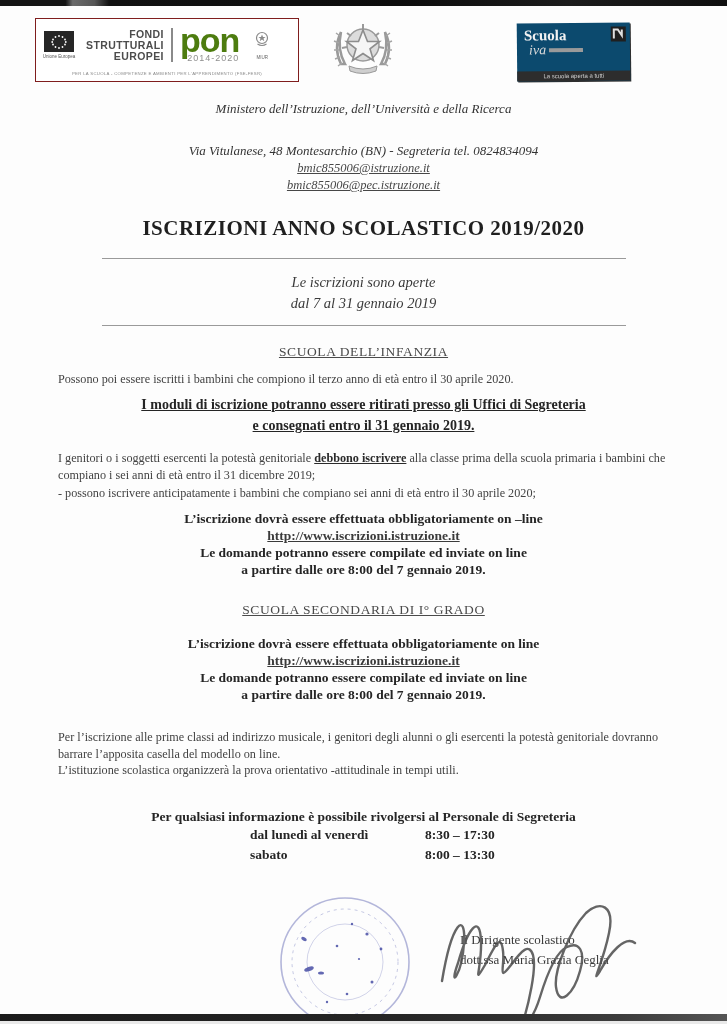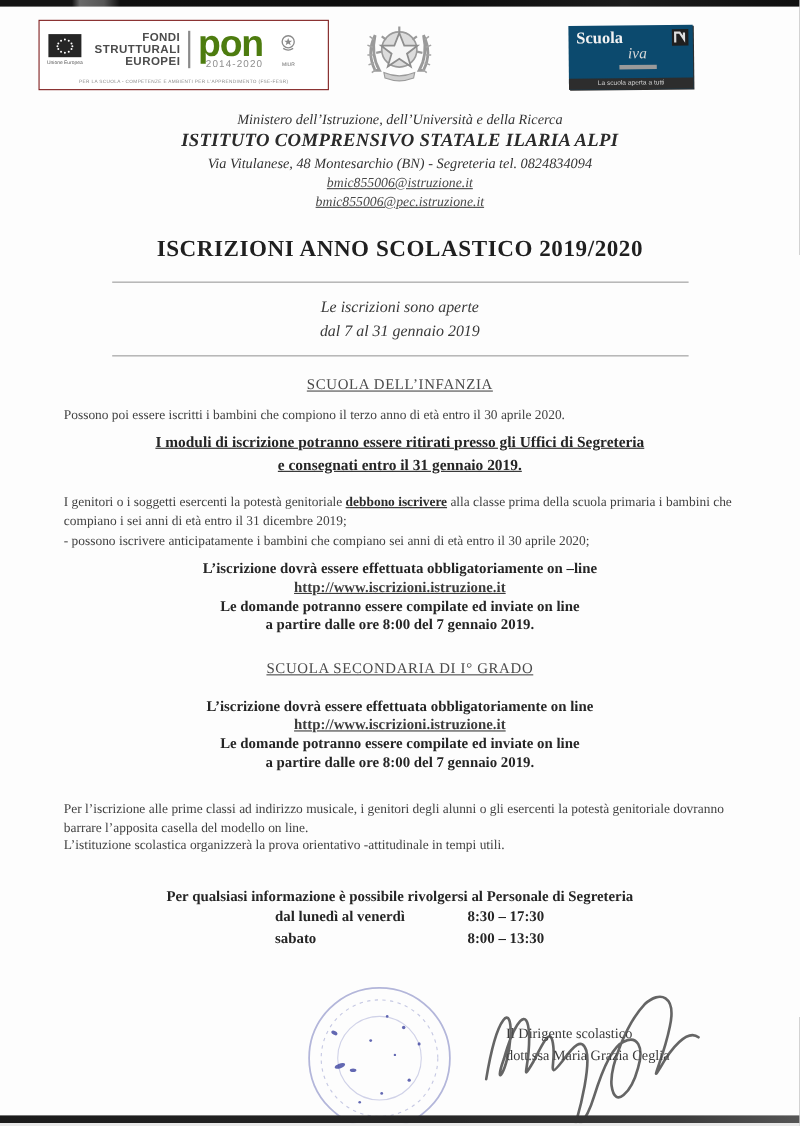--- a/index.html
+++ b/index.html
@@ -35,31 +35,31 @@
   .pon-fine{font-size:4.3px;color:#8a8a8a;text-align:center;margin-top:3px;font-family:"Liberation Sans",sans-serif;letter-spacing:.3px;}
 
   .emblem{position:absolute;left:327px;top:12px;width:72px;height:72px;}
 
   .viva-box{position:absolute;left:517px;top:23px;width:113px;height:58px;background:#0c4a6e;transform:rotate(-.6deg);
     box-shadow:1px 1px 0 #2e2e2e;display:flex;flex-direction:column;}
   .viva-top{display:flex;align-items:flex-start;padding:4px 4px 0 7px;}
   .viva-scuola{color:#f2f2f2;font-size:15px;font-weight:bold;flex:1;}
   .viva-mark{width:15px;height:15px;background:#1f1f1f;position:relative;}
   .viva-mark svg{position:absolute;inset:0;}
-  .viva-iva{color:#d9d9d9;font-size:14px;font-style:italic;padding-left:12px;line-height:12px;display:flex;align-items:center;gap:3px;flex-direction:column;}
+  .viva-iva{color:#d9d9d9;font-size:14px;font-style:italic;padding-left:12px;line-height:12px;display:flex;align-items:center;gap:3px;}
   .viva-band{height:4px;width:34px;background:#9a9a9a;display:inline-block;}
   .viva-tag{margin-top:auto;background:#2d2d2d;color:#cfcfcf;font-size:6px;text-align:center;padding:2px 0;font-family:"Liberation Sans",sans-serif;}
 
   
   .content{position:relative;padding:0 58px;}
   .spacer-header{height:100px;}
   .letterhead{text-align:center;color:#333;}
   .lh-ministry{font-style:italic;font-size:13px;line-height:17px;}
   .lh-school{font-style:italic;font-weight:bold;font-size:17px;line-height:22px;letter-spacing:.3px;color:#2b2b2b;}
-  .lh-address{font-style:italic;font-size:13px;line-height:19px;}
+  .lh-address{font-style:italic;font-size:13px;line-height:19px;margin-top:24px;}
   .lh-link{font-style:italic;font-size:12.5px;line-height:17px;color:#474747;}
   .lh-link span{text-decoration:underline;cursor:pointer;}
 
   
   .doc-title{margin-top:22px;text-align:center;font-weight:bold;font-size:21px;letter-spacing:.5px;color:#1f1f1f;}
   .divider{margin-top:17px;border:none;border-top:1px solid #9a9a9a;width:524px;margin-left:auto;margin-right:auto;}
   .divider2{margin-top:11px;}
   .subtitle{margin-top:13px;text-align:center;font-style:italic;font-size:14.5px;line-height:21px;color:#3a3a3a;}
 
   
@@ -173,21 +173,20 @@
       <span class="viva-band"></span>
     </div>
     <div class="viva-tag">La scuola aperta a tutti</div>
   </div>
 
   <div class="content">
     <div class="spacer-header"></div>
 
     <div class="letterhead">
       <div class="lh-ministry">Ministero dell’Istruzione, dell’Università e della Ricerca</div>
-      <div class="lh-school">ISTITUTO COMPRENSIVO STATALE ILARIA ALPI</div>
       <div class="lh-address">Via Vitulanese, 48 Montesarchio (BN) - Segreteria tel. 0824834094</div>
       <div class="lh-link"><span>bmic855006@istruzione.it</span></div>
       <div class="lh-link"><span>bmic855006@pec.istruzione.it</span></div>
     </div>
 
     <div class="doc-title">ISCRIZIONI ANNO SCOLASTICO 2019/2020</div>
 
     <hr class="divider">
 
     <div class="subtitle">

